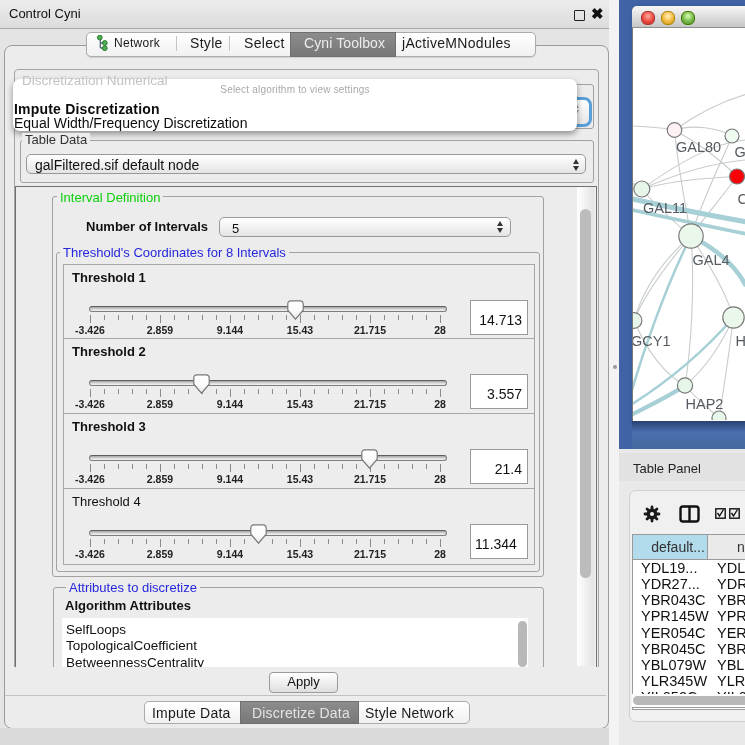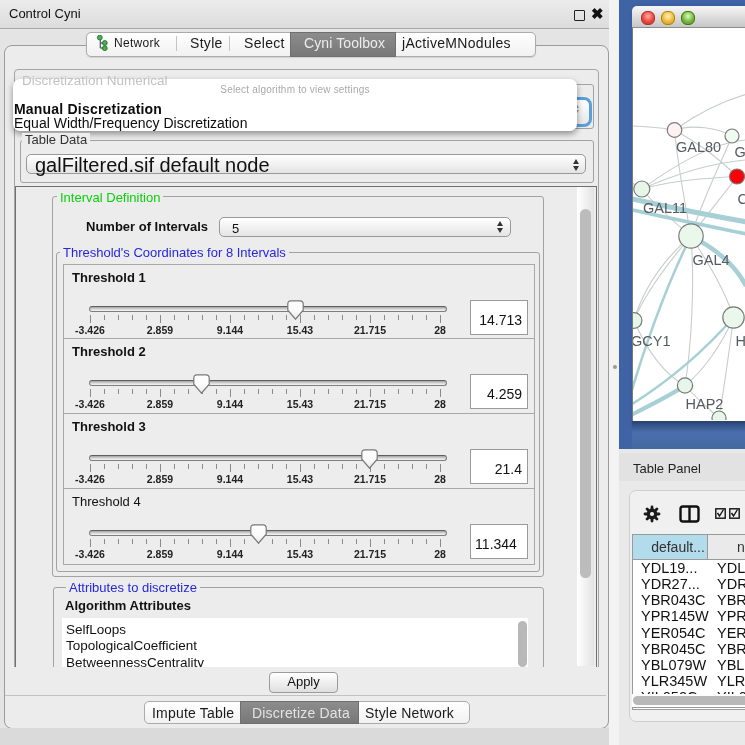--- a/index.html
+++ b/index.html
@@ -43,27 +43,27 @@
 
 <div class="grp" style="left:20px;top:84px;width:572px;height:43px;"></div>
 
 <div class="abs" style="left:30px;top:97px;width:556px;height:24px;border:3px solid #5b9fd8;border-radius:8px;background:linear-gradient(#fff,#e6e6e6);"></div>
 <div class="abs" style="left:573px;top:103px;width:0;height:0;border-left:3.5px solid transparent;border-right:3.5px solid transparent;border-bottom:5px solid #9a9a9a;"></div>
 <div class="abs" style="left:573px;top:110px;width:0;height:0;border-left:3.5px solid transparent;border-right:3.5px solid transparent;border-top:5px solid #9a9a9a;"></div>
 
 <div class="abs" style="left:13px;top:79px;width:564px;height:52px;background:#fff;border-radius:7px;box-shadow:0 3px 6px rgba(0,0,0,0.4);"></div>
 <div class="abs" style="left:22px;top:74px;font-size:13.5px;line-height:13px;color:#c2c2c2;">Discretization Numerical</div>
 <div class="abs" style="left:13px;top:83px;width:564px;text-align:center;font-size:10px;letter-spacing:0.2px;line-height:14px;color:#a9a9a9;">Select algorithm to view settings</div>
-<div class="abs" style="left:14px;top:103px;font-size:14px;letter-spacing:0.2px;line-height:13px;color:#0c0c0c;font-weight:bold;">Manual Discretization</div>
+<div class="abs" style="left:14px;top:103px;font-size:14px;letter-spacing:0.2px;line-height:13px;color:#0c0c0c;font-weight:bold;">Impute Discretization</div>
 <div class="abs" style="left:14px;top:116px;font-size:14px;line-height:14px;color:#0c0c0c;">Equal Width/Frequency Discretization</div>
 
 <div class="grp" style="left:20px;top:140px;width:572px;height:41px;"></div>
 <div class="grptitle" style="left:22px;top:133px;color:#333;">Table Data</div>
 <div class="abs" style="left:26px;top:154px;width:558px;height:18px;background:linear-gradient(#ffffff,#e4e4e4);border:1px solid #999;border-radius:5px;"></div>
-<div class="abs" style="left:35px;top:158px;font-size:20px;line-height:14px;color:#111;">galFiltered.sif default node</div>
+<div class="abs" style="left:35px;top:158px;font-size:14px;line-height:14px;color:#111;">galFiltered.sif default node</div>
 <div class="abs" style="left:573px;top:159px;width:0;height:0;border-left:3.5px solid transparent;border-right:3.5px solid transparent;border-bottom:5px solid #333;"></div>
 <div class="abs" style="left:573px;top:166px;width:0;height:0;border-left:3.5px solid transparent;border-right:3.5px solid transparent;border-top:5px solid #333;"></div>
 
 <div class="abs" style="left:15px;top:186px;width:580px;height:481px;border:1px solid #707070;background:#ececec;"></div>
 
 <div class="abs" style="left:577px;top:187px;width:17px;height:479px;background:linear-gradient(90deg,#ffffff,#e3e3e3);"></div>
 <div class="abs" style="left:580px;top:209px;width:11px;height:369px;background:#bcbcbc;border-radius:5.5px;"></div>
 
 <div class="grp" style="left:52px;top:196px;width:490px;height:379px;"></div>
 <div class="grptitle" style="left:57px;top:191px;color:#0ad00a;">Interval Definition</div>
@@ -170,21 +170,21 @@
     <defs>
       <linearGradient id="thg2" x1="0" y1="0" x2="0" y2="1">
         <stop offset="0" stop-color="#ffffff"></stop>
         <stop offset="0.55" stop-color="#fafafa"></stop>
         <stop offset="1" stop-color="#e8e8e8"></stop>
       </linearGradient>
     </defs>
     <path d="M4 0.8 L13 0.8 Q16.2 0.8 16.2 4 L16.2 10.2 L8.5 19.2 L0.8 10.2 L0.8 4 Q0.8 0.8 4 0.8 Z" fill="url(#thg2)" stroke="#787878" stroke-width="1.2"></path>
   </svg>
 <div class="abs" style="left:470px;top:374px;width:56px;height:33px;background:#fff;border:1px solid #9a9a9a;"></div>
-<div class="abs" style="left:470px;top:387px;width:52px;text-align:right;font-size:14px;line-height:14px;color:#111;">4.259</div>
+<div class="abs" style="left:470px;top:387px;width:52px;text-align:right;font-size:14px;line-height:14px;color:#111;">3.557</div>
 
 <div class="abs" style="left:72px;top:420px;font-size:13px;line-height:13px;color:#111;font-weight:bold;">Threshold 3</div>
 <div class="abs" style="left:89px;top:455px;width:356px;height:4px;background:linear-gradient(#a3a3a3,#e5e5e5 70%,#f2f2f2);border:1px solid #7f7f7f;border-top-color:#5f5f5f;border-radius:3px;"></div>
 <div class="abs" style="left:90px;top:464px;width:1px;height:8px;background:#8a8a8a;"></div>
 <div class="abs" style="left:104px;top:464px;width:1px;height:5px;background:#8a8a8a;"></div>
 <div class="abs" style="left:118px;top:464px;width:1px;height:5px;background:#8a8a8a;"></div>
 <div class="abs" style="left:132px;top:464px;width:1px;height:5px;background:#8a8a8a;"></div>
 <div class="abs" style="left:146px;top:464px;width:1px;height:5px;background:#8a8a8a;"></div>
 <div class="abs" style="left:160px;top:464px;width:1px;height:8px;background:#8a8a8a;"></div>
 <div class="abs" style="left:174px;top:464px;width:1px;height:5px;background:#8a8a8a;"></div>
@@ -280,21 +280,21 @@
 <div class="abs" style="left:66px;top:622px;font-size:13.5px;line-height:16.3px;color:#111;">SelfLoops<br>TopologicalCoefficient<br>BetweennessCentrality</div>
 <div class="abs" style="left:518px;top:621px;width:9px;height:46px;background:#b8b8b8;border-radius:4.5px;"></div>
 
 <div class="abs" style="left:5px;top:667px;width:601px;height:59px;background:#ececec;border-radius:0 0 8px 8px;"></div>
 
 <div class="abs" style="left:269px;top:672px;width:67px;height:19px;background:linear-gradient(#ffffff,#dfdfdf);border:1px solid #9b9b9b;border-radius:4px;text-align:center;font-size:13px;line-height:18px;color:#111;">Apply</div>
 <div class="abs" style="left:5px;top:695px;width:601px;height:1px;background:#c2c2c2;"></div>
 
 <div class="abs" style="left:144px;top:701px;width:324px;height:21px;background:linear-gradient(#ffffff,#f1f1f1);border:1px solid #ababab;border-radius:5px;"></div>
 <div class="abs" style="left:240px;top:701px;width:117px;height:21px;background:linear-gradient(#8c8c8c,#787878);border:1px solid #6f6f6f;"></div>
-<div class="abs" style="left:152px;top:706px;font-size:14px;letter-spacing:0.2px;line-height:14px;color:#1a1a1a;">Impute Table</div>
+<div class="abs" style="left:152px;top:706px;font-size:14px;letter-spacing:0.2px;line-height:14px;color:#1a1a1a;">Impute Data</div>
 <div class="abs" style="left:252px;top:706px;font-size:14px;letter-spacing:0.2px;line-height:14px;color:#e3e3e3;">Discretize Data</div>
 <div class="abs" style="left:365px;top:706px;font-size:14px;letter-spacing:0.2px;line-height:14px;color:#1a1a1a;">Style Network</div>
 
 <div class="abs" style="left:0;top:728px;width:610px;height:17px;background:#dadada;"></div>
 
 <div class="abs" style="left:609px;top:0;width:10px;height:745px;background:#f3f3f3;"></div>
 
 <div class="abs" style="left:613px;top:365px;width:4px;height:4px;border-radius:2px;background:#9a9a9a;"></div>
 <div class="abs" style="left:619px;top:0;width:126px;height:449px;background:#3f63a5;"></div>
 <div class="abs" style="left:619px;top:449px;width:126px;height:4px;background:#e8e8e8;"></div>

